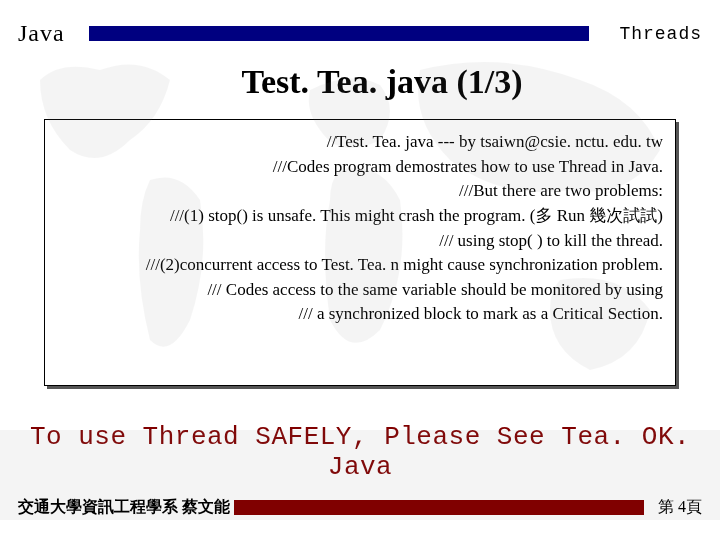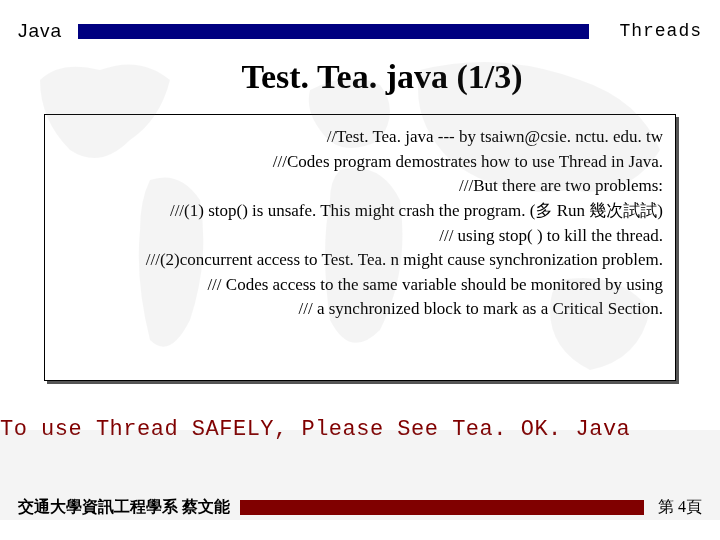--- a/index.html
+++ b/index.html
@@ -16,26 +16,26 @@
     top: 0; left: 0; width: 720px; height: 540px;
     opacity: 0.08;
     pointer-events: none;
   }
   .header {
     display: flex;
     align-items: center;
     padding: 20px 18px 4px 18px;
   }
   .header-left {
-    font-family: Liberation Sans, sans-serif;
-    font-size: 19px;
+    font-family: Liberation Serif, serif;
+    font-size: 24px;
     color: #000;
     letter-spacing: 1px;
     flex-shrink: 0;
-    padding-right: 16px;
+    padding-right: 24px;
   }
   .header-bar {
     flex: 1;
     height: 15px;
     background: #000080;
   }
   .header-right {
     font-family: "Courier New", monospace;
     font-size: 18px;
     color: #000;
@@ -61,42 +61,43 @@
     box-shadow: 3px 3px 0 #555;
     text-align: right;
   }
   .codebox p {
     font-family: "Times New Roman", serif;
     font-size: 17px;
     line-height: 1.45;
     color: #000;
   }
   .midnote {
+    text-align: center;
     font-family: "SimHei","MingLiU","Courier New", monospace;
-    font-size: 22px;
+    font-size: 26px;
     color: #800000;
     margin-top: 36px;
     letter-spacing: 0.5px;
     font-weight: 400;
   }
   .footer {
     position: absolute;
     bottom: 22px;
     left: 0;
     width: 100%;
     display: flex;
     align-items: center;
     padding: 0 18px;
   }
   .footer-left {
     font-family: "MingLiU","SimSun","Times New Roman",serif;
     font-size: 16px;
     color: #000;
     flex-shrink: 0;
-    padding-right: 10px;
+    padding-right: 4px;
     font-weight: bold;
     text-align: right;
   }
   .footer-bar {
     flex: 1;
     height: 15px;
     background: #800000;
   }
   .footer-right {
     font-family: "MingLiU","SimSun","Times New Roman",serif;

